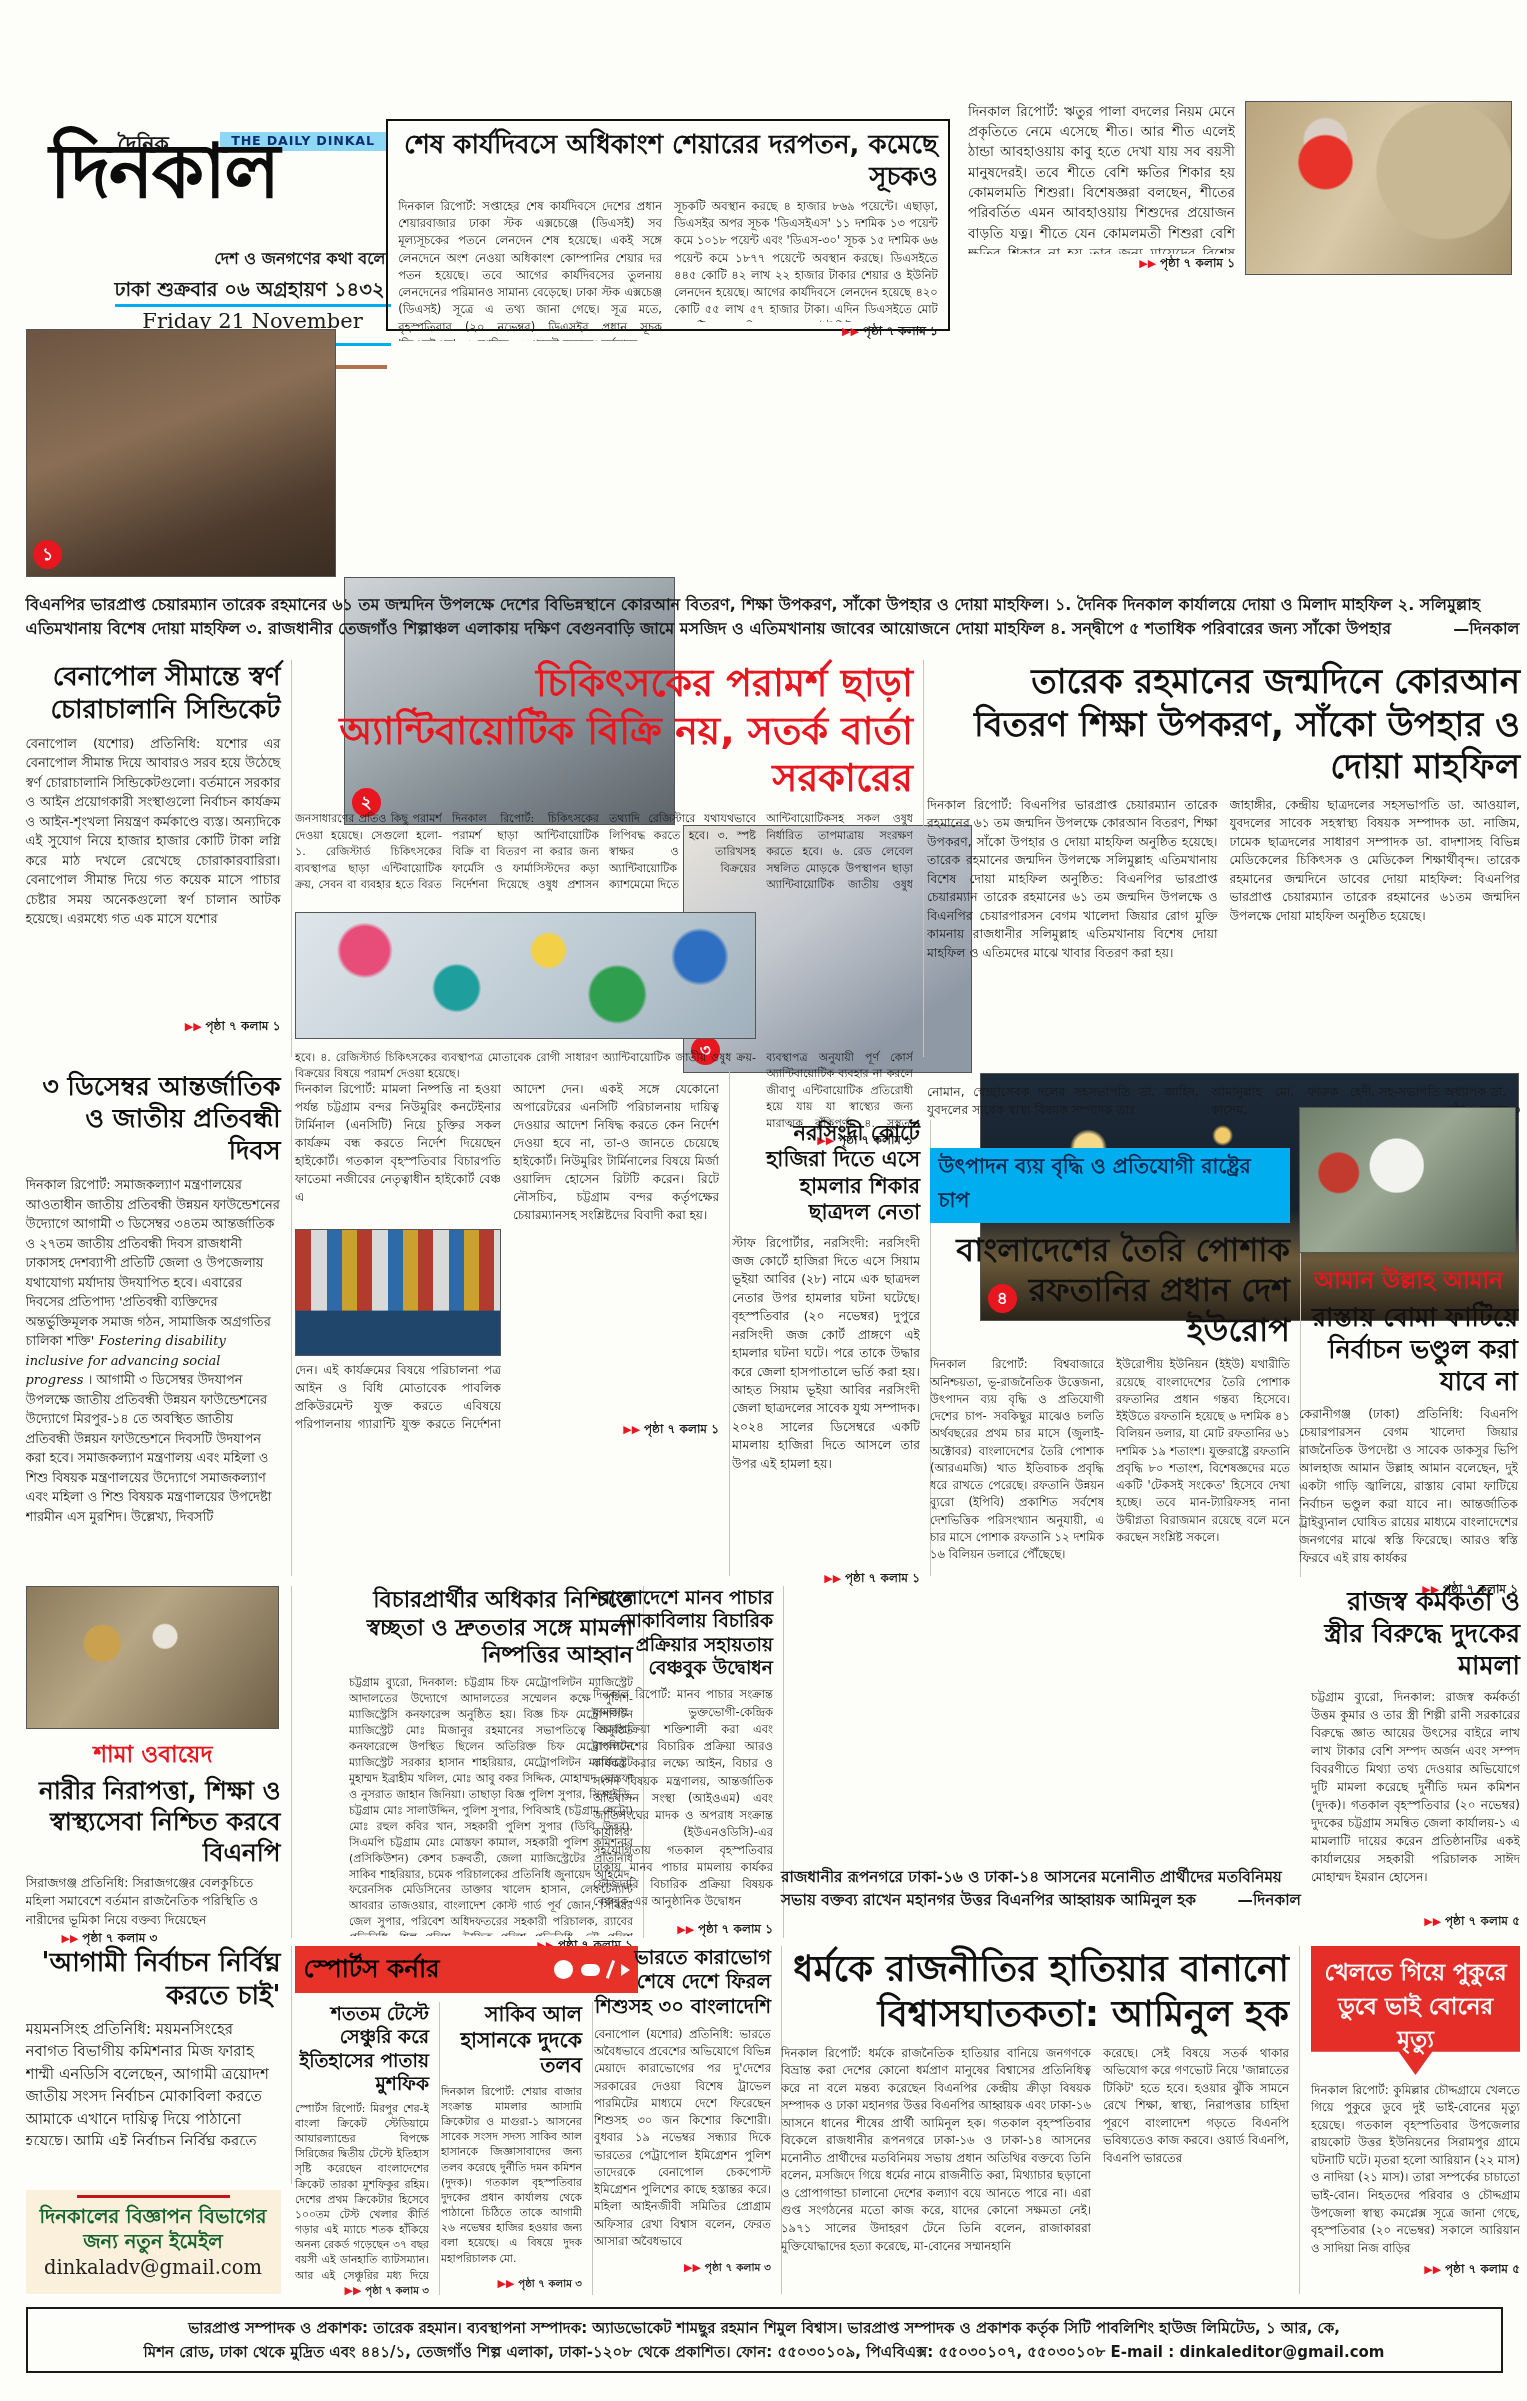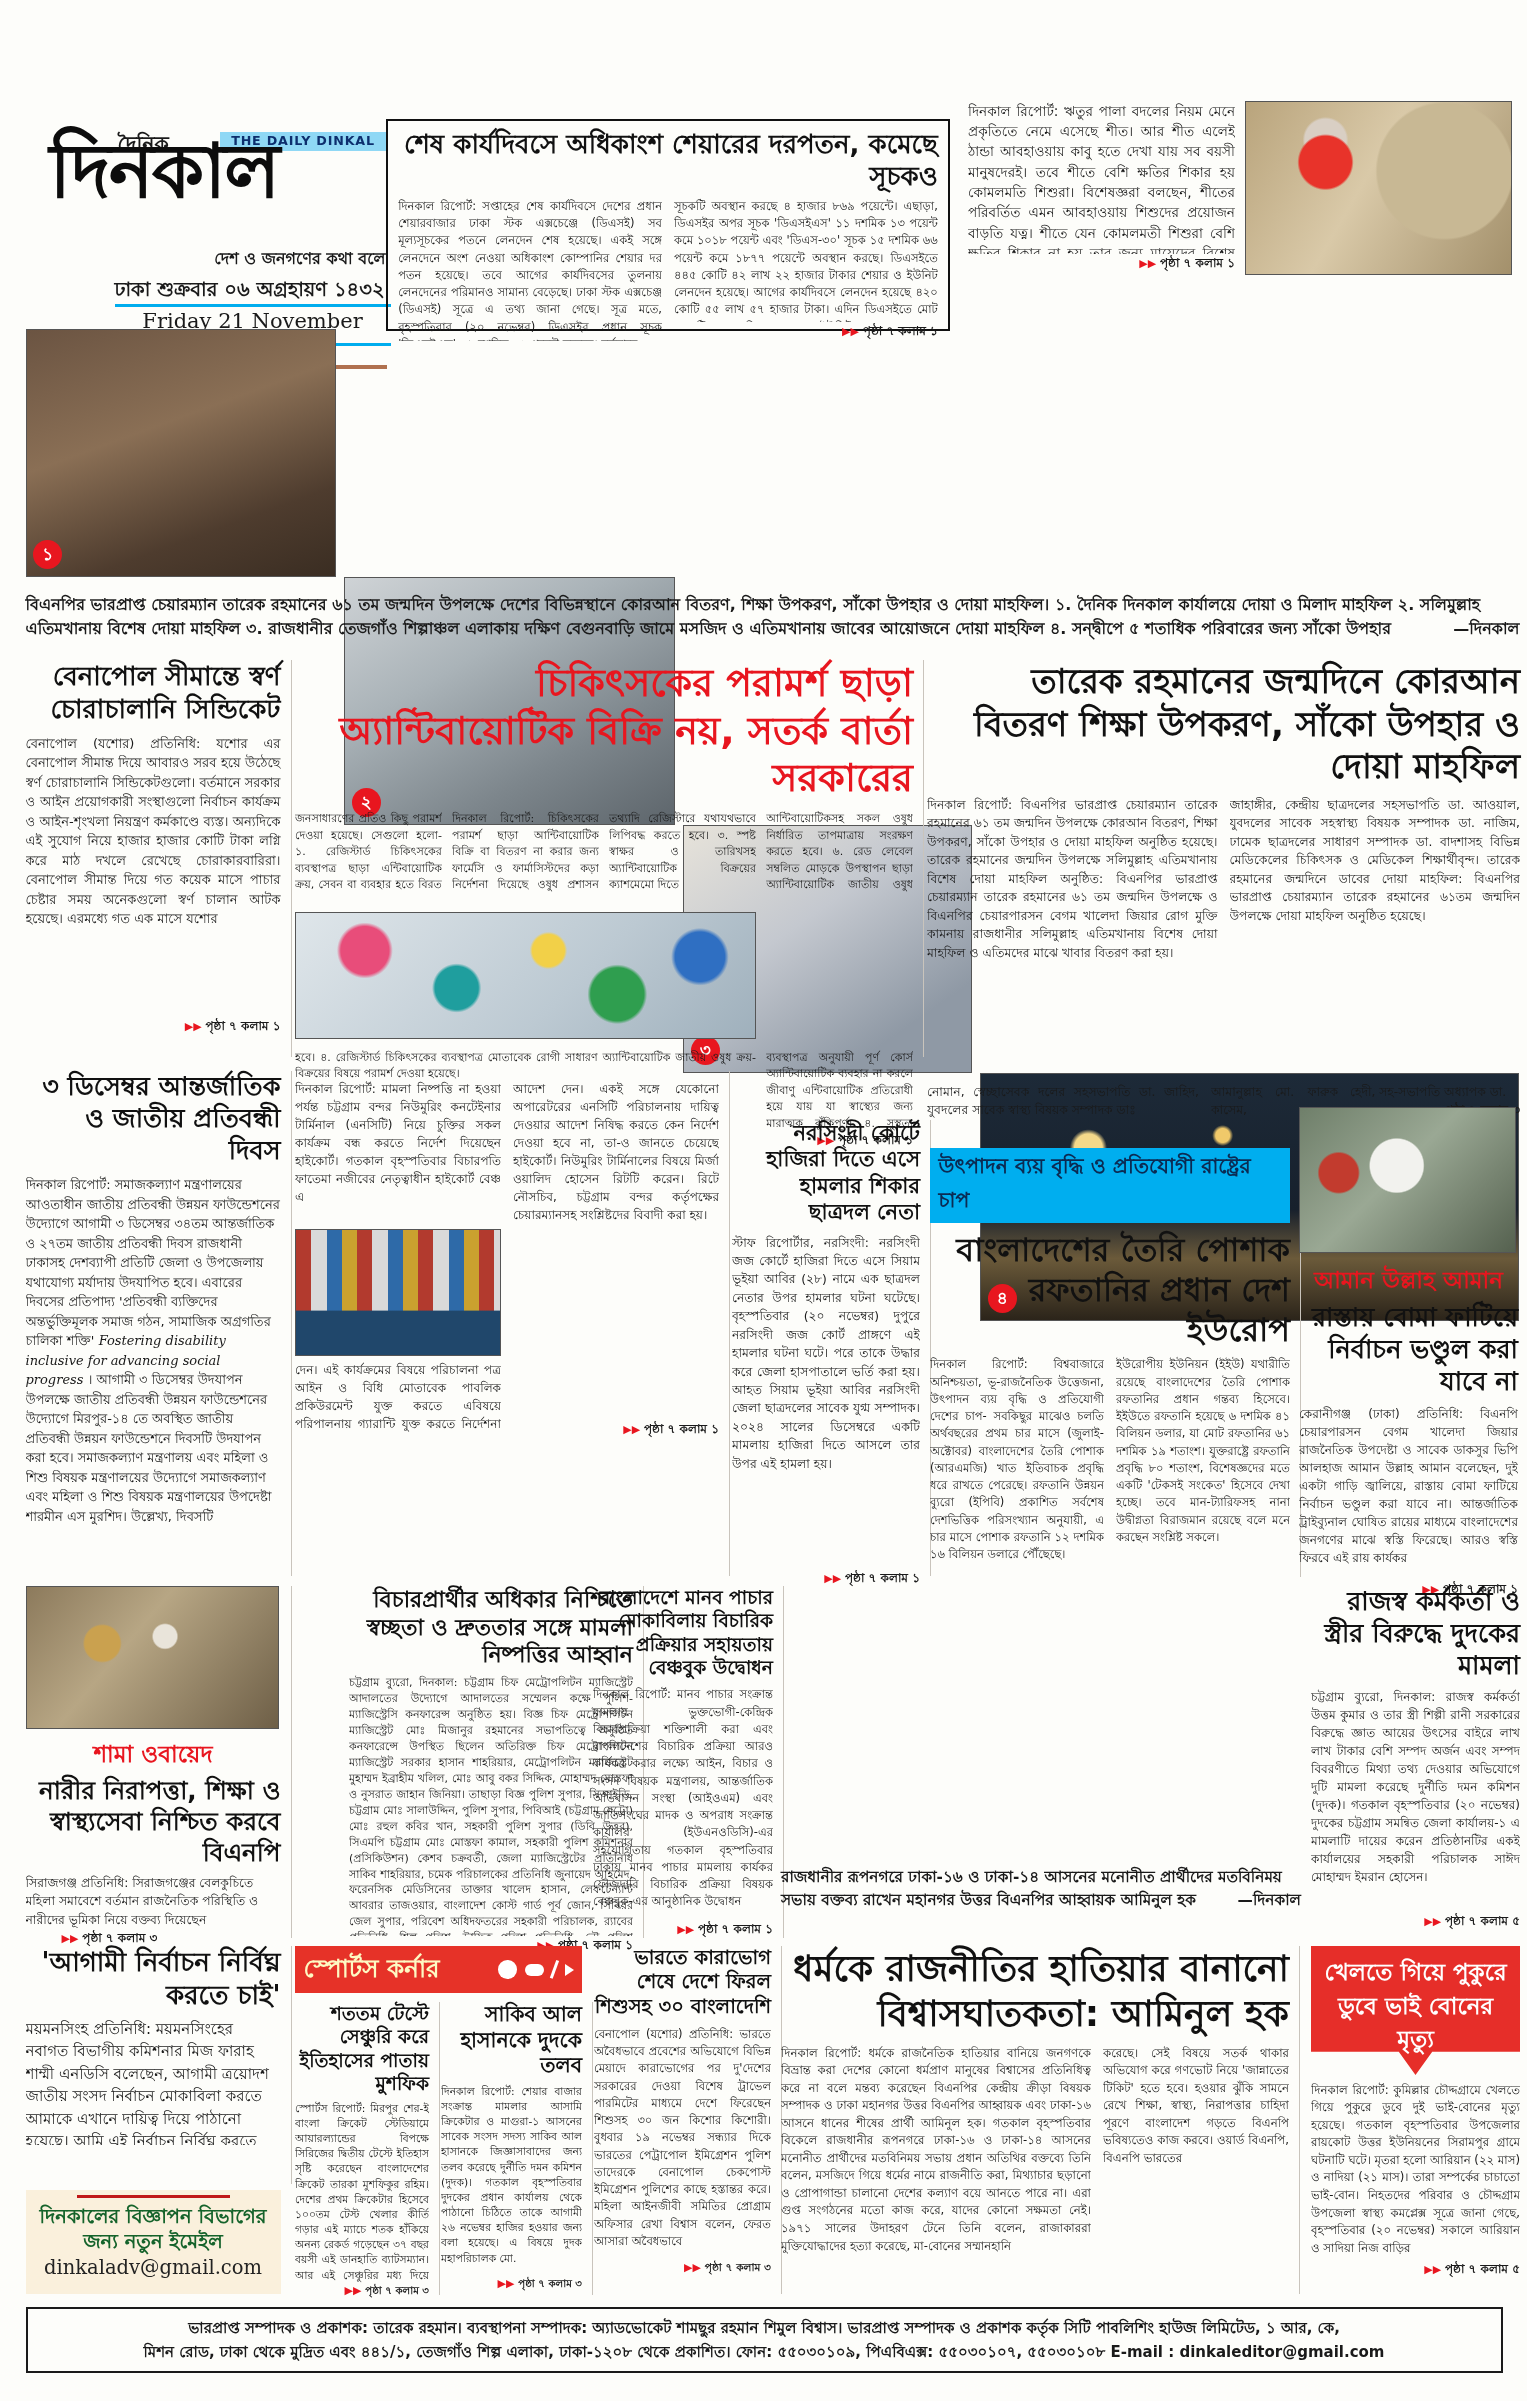--- a/index.html
+++ b/index.html
@@ -229,21 +229,21 @@
       <span class="cont">পৃষ্ঠা ৭ কলাম ৩</span>
     </div>
   </div>
 
   <div class="abs" style="left:25.5px;top:2190px;width:255px;height:104px;background:#faf0dc;text-align:center;padding-top:3.4px;box-sizing:border-box;">
     <div style="width:153px;height:3.4px;background:#c01818;margin:1.7px auto 5.1px;"></div>
     <div style="font-size:19.5px;font-weight:bold;color:#15632b;line-height:1.3;">দিনকালের বিজ্ঞাপন বিভাগের জন্য নতুন ইমেইল</div>
     <div style="font-size:19.5px;font-family:'DejaVu Serif','Liberation Serif',serif;color:#222;margin-top:1.7px;">dinkaladv@gmail.com</div>
   </div>
 
-  <div class="abs" style="left:295px;top:1946px;width:287px;height:47px;background:#e63228;color:#fef9c3;display:flex;align-items:center;padding:0 8.5px;box-sizing:border-box;">
+  <div class="abs" style="left:295px;top:1946px;width:343px;height:47px;background:#e63228;color:#000000;display:flex;align-items:center;padding:0 8.5px;box-sizing:border-box;">
     <span style="font-size:24.6px;font-weight:bold;">স্পোর্টস কর্নার</span>
     <span style="margin-left:auto;display:flex;gap:8.5px;align-items:center;">
       <span style="width:18.7px;height:18.7px;border-radius:50%;background:#fff;display:inline-block;"></span>
       <span style="width:18.7px;height:12px;border-radius:6px;background:#fff;display:inline-block;"></span>
       <span style="width:3.4px;height:18.7px;background:#fff;display:inline-block;transform:rotate(20deg);"></span>
       <span style="width:0;height:0;border-left:9.3px solid #fff;border-top:6.8px solid transparent;border-bottom:6.8px solid transparent;display:inline-block;"></span>
     </span>
   </div>
   <div class="abs rule-v" style="left:295px;top:2002px;width:134px;height:293px;">
     <div class="hl" style="font-size:18.7px;">শততম টেস্টে সেঞ্চুরি করে ইতিহাসের পাতায় মুশফিক</div>

